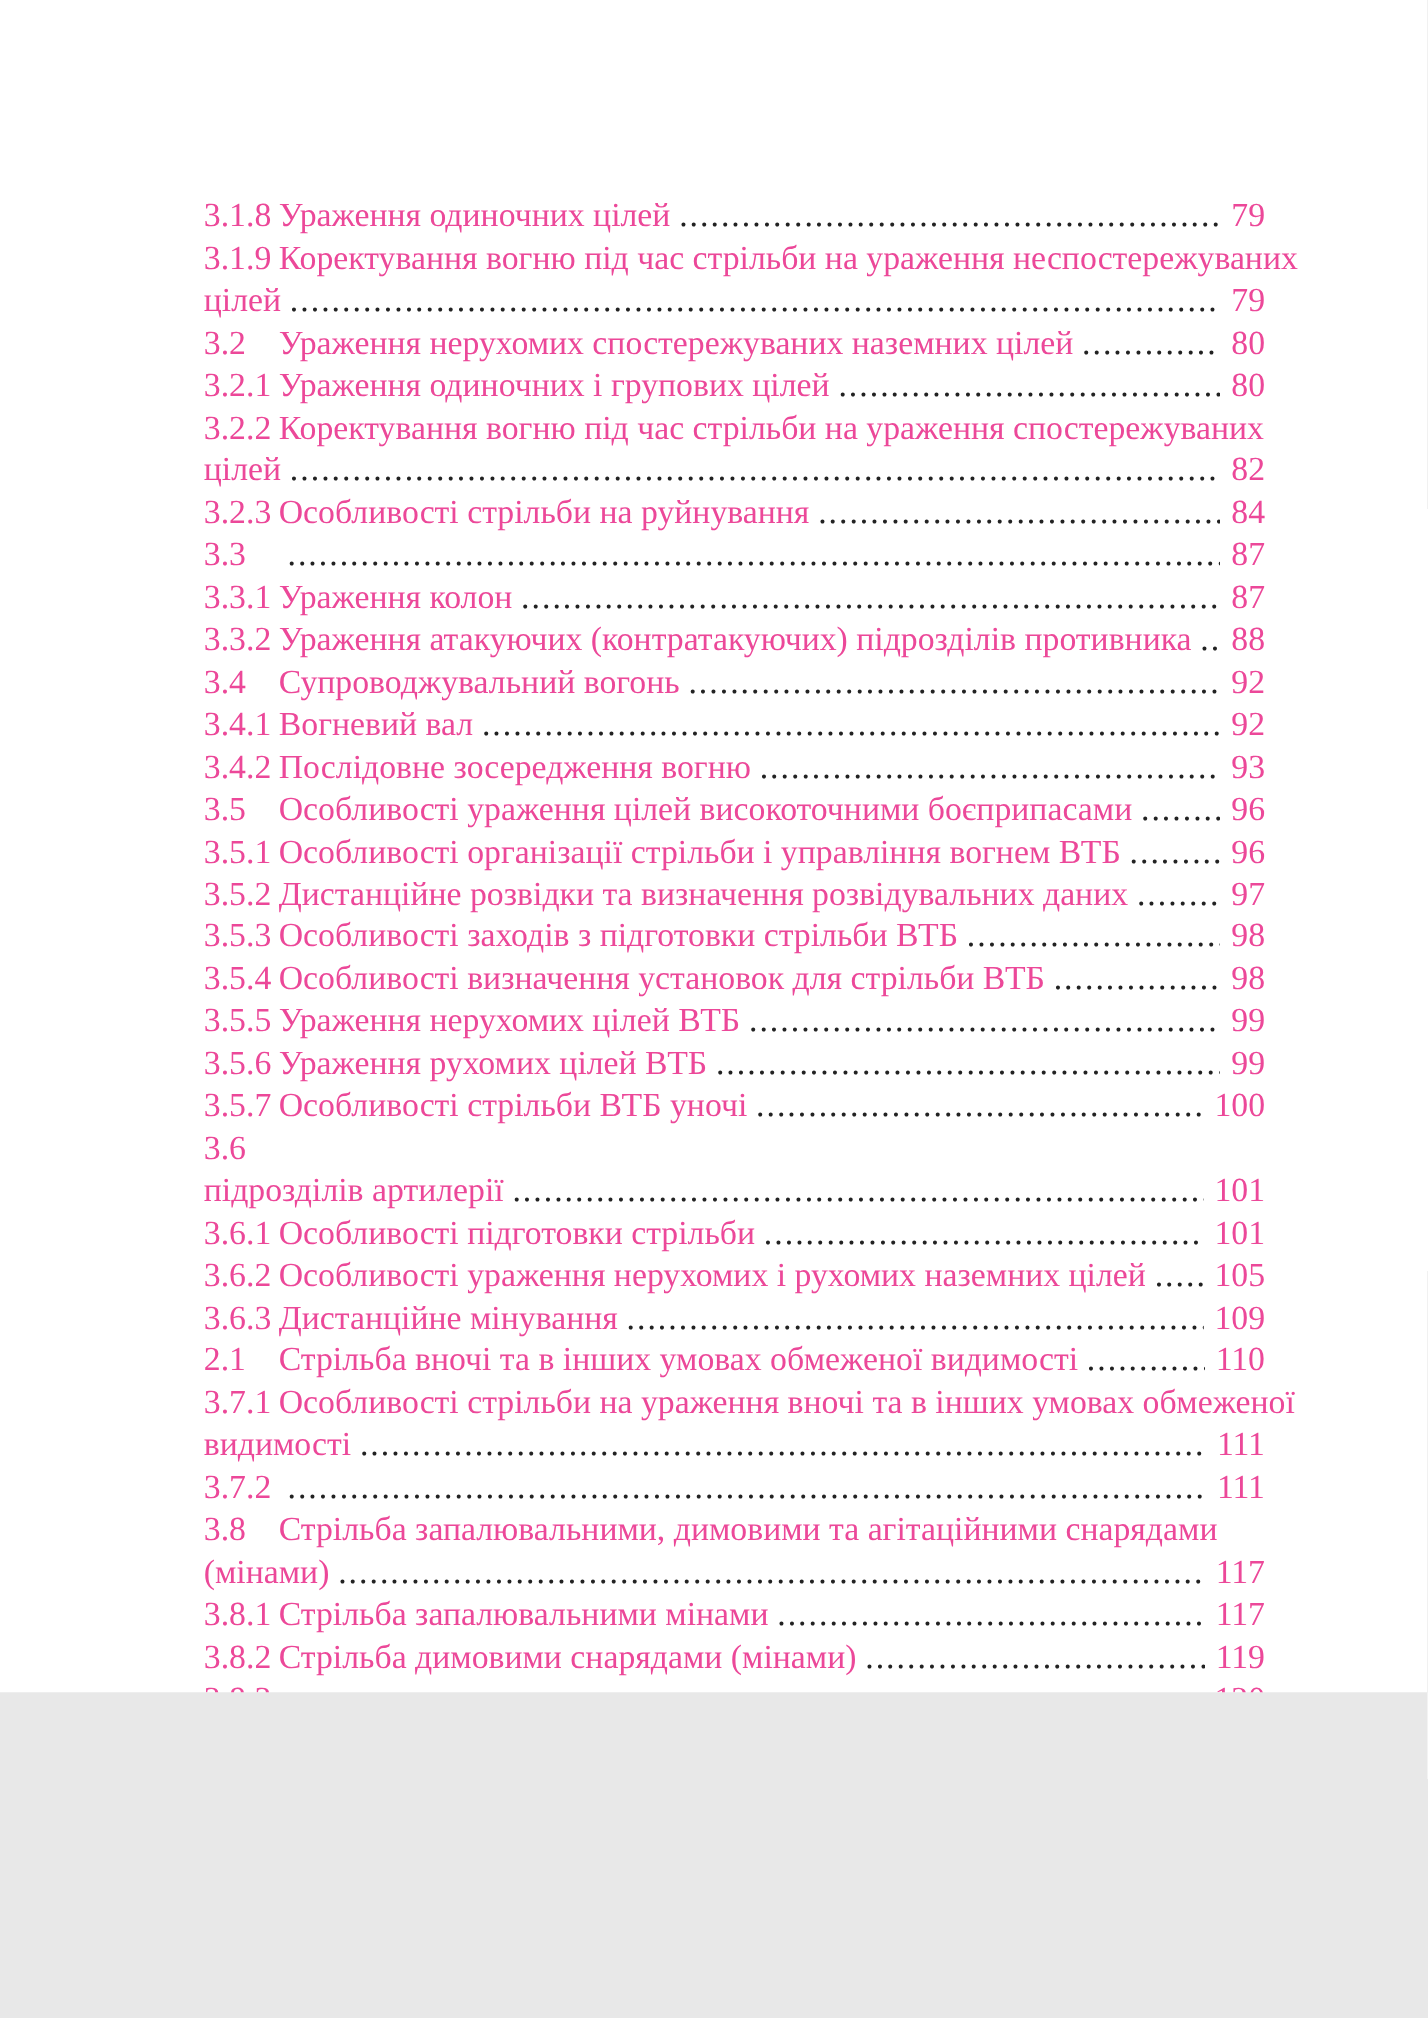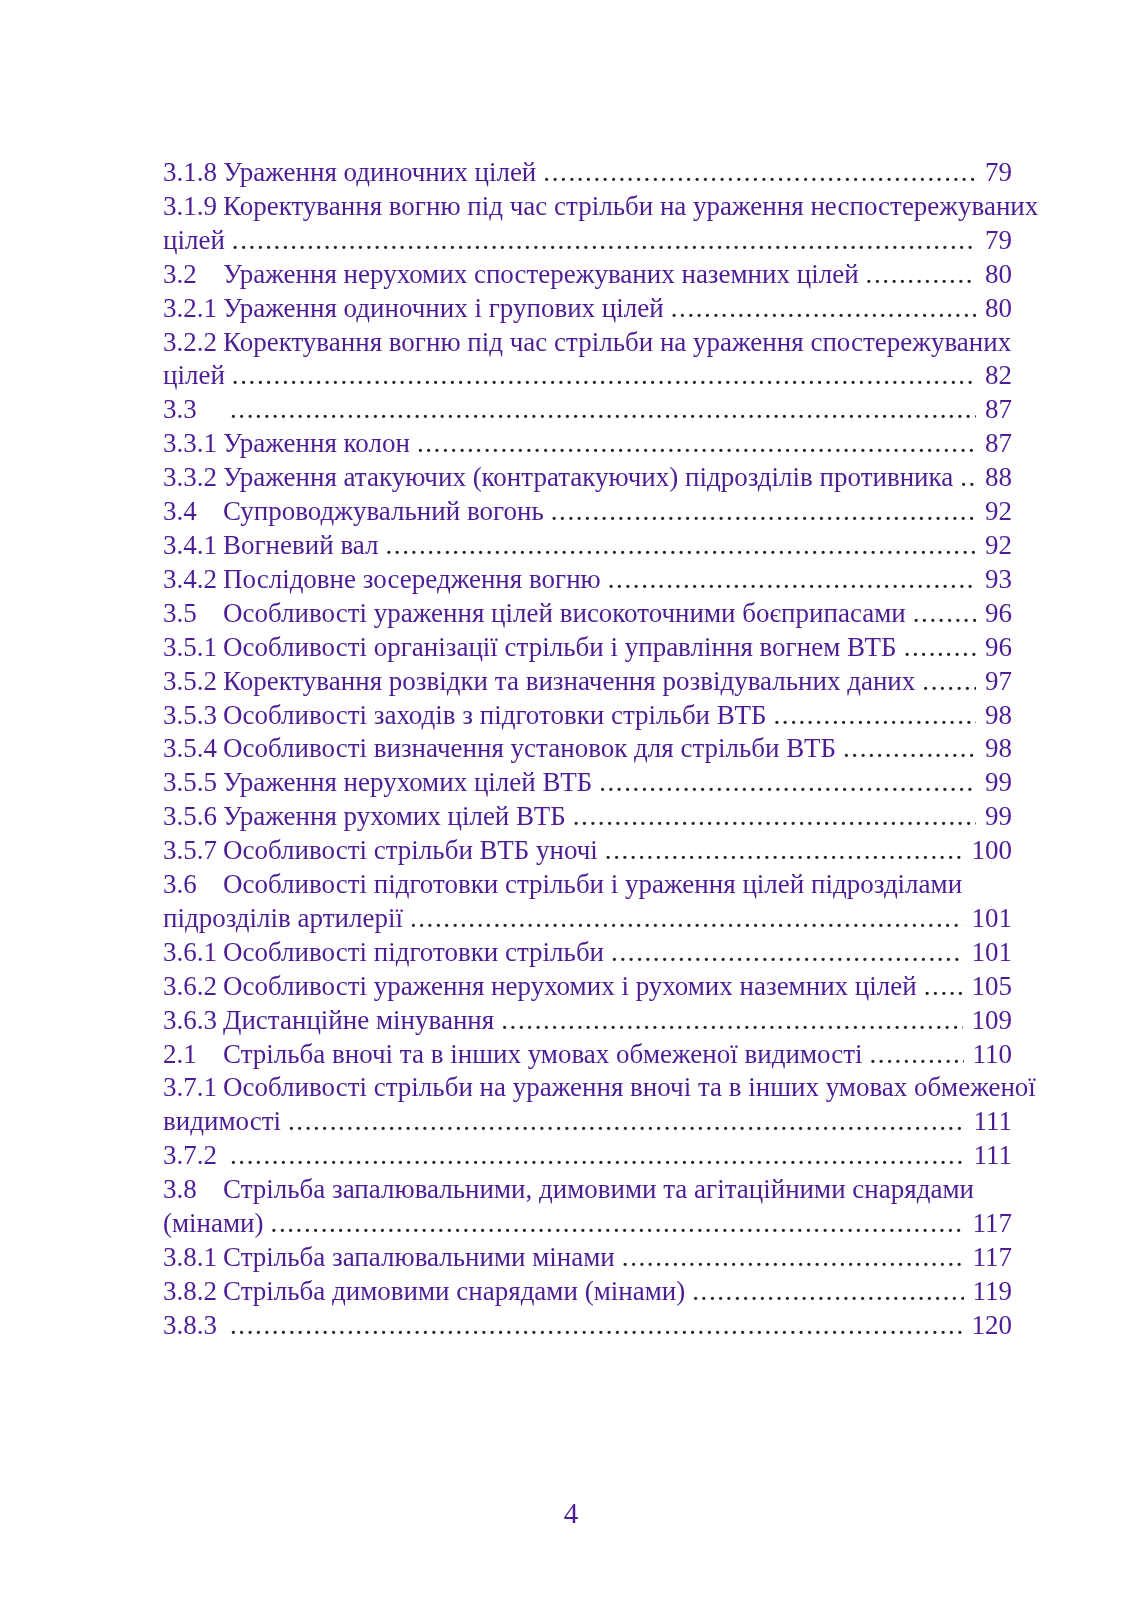--- a/index.html
+++ b/index.html
@@ -3,24 +3,24 @@
 <meta charset="utf-8">
 <style>
   html, body {
     margin: 0;
     padding: 0;
     background: #e8e8e8;
   }
   .page {
     position: relative;
     width: 1142px;
-    height: 1614px;
+    height: 1354px;
     background: #ffffff;
     font-family: "Liberation Serif", "DejaVu Serif", serif;
-    color: #4c1d95;
+    color: #ec4899;
     overflow: hidden;
   }
   .toc {
     position: absolute;
     left: 163px;
     top: 156px;
     width: 849px;
     font-size: 27px;
     line-height: 33.9px;
   }
@@ -96,20 +96,26 @@
       <div class="row no-page">
         <span class="num">3.2.2</span>
         <span class="title">Коректування вогню під час стрільби на ураження спостережуваних</span>
       </div>
       <div class="row no-num">
         <span class="title">цілей</span>
         <span class="leader"></span>
         <span class="pg">82</span>
       </div>
       <div class="row">
+        <span class="num">3.2.3</span>
+        <span class="title">Особливості стрільби на руйнування</span>
+        <span class="leader"></span>
+        <span class="pg">84</span>
+      </div>
+      <div class="row">
         <span class="num">3.3</span>
         <span class="leader"></span>
         <span class="pg">87</span>
       </div>
       <div class="row">
         <span class="num">3.3.1</span>
         <span class="title">Ураження колон</span>
         <span class="leader"></span>
         <span class="pg">87</span>
       </div>
@@ -144,21 +150,21 @@
         <span class="pg">96</span>
       </div>
       <div class="row">
         <span class="num">3.5.1</span>
         <span class="title">Особливості організації стрільби і управління вогнем ВТБ</span>
         <span class="leader"></span>
         <span class="pg">96</span>
       </div>
       <div class="row">
         <span class="num">3.5.2</span>
-        <span class="title">Коректування розвідки та визначення розвідувальних даних</span>
+        <span class="title">Дистанційне розвідки та визначення розвідувальних даних</span>
         <span class="leader"></span>
         <span class="pg">97</span>
       </div>
       <div class="row">
         <span class="num">3.5.3</span>
         <span class="title">Особливості заходів з підготовки стрільби ВТБ</span>
         <span class="leader"></span>
         <span class="pg">98</span>
       </div>
       <div class="row">
@@ -180,21 +186,20 @@
         <span class="pg">99</span>
       </div>
       <div class="row">
         <span class="num">3.5.7</span>
         <span class="title">Особливості стрільби ВТБ уночі</span>
         <span class="leader"></span>
         <span class="pg">100</span>
       </div>
       <div class="row no-page">
         <span class="num">3.6</span>
-        <span class="title">Особливості підготовки стрільби і ураження цілей підрозділами</span>
       </div>
       <div class="row no-num">
         <span class="title">підрозділів артилерії</span>
         <span class="leader"></span>
         <span class="pg">101</span>
       </div>
       <div class="row">
         <span class="num">3.6.1</span>
         <span class="title">Особливості підготовки стрільби</span>
         <span class="leader"></span>

